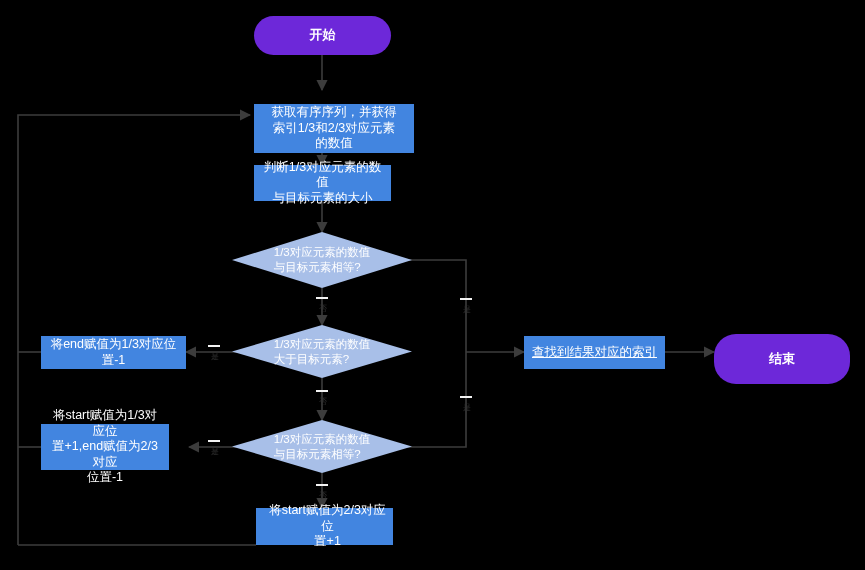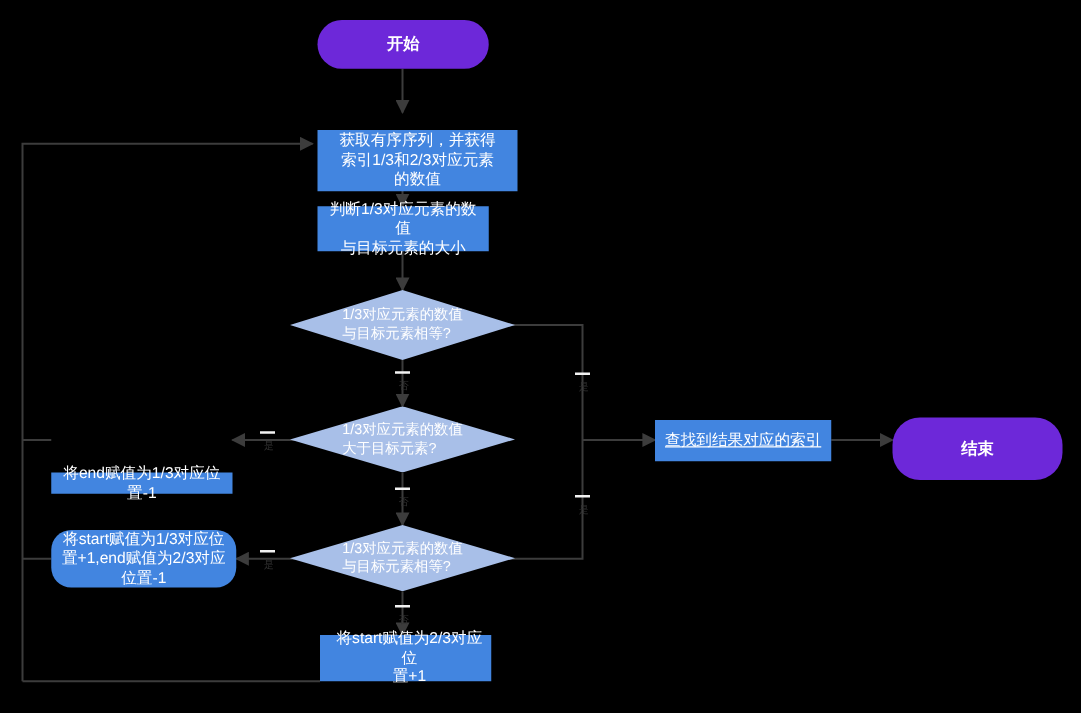--- a/index.html
+++ b/index.html
@@ -152,24 +152,24 @@
     <div class="node-decision-text">1/3对应元素的数值
 大于目标元素?</div>
   </div>
 
   <div class="node-decision-wrap" style="left:232px; top:420px; width:180px; height:53px;">
     <div class="node-decision-shape"></div>
     <div class="node-decision-text">1/3对应元素的数值
 与目标元素相等?</div>
   </div>
 
-  <div class="node node-process" style="left:41px; top:336px; width:145px; height:17px;margin-top:42px;">将end赋值为1/3对应位
+  <div class="node node-process" style="left:41px; top:336px; width:145px; height:33px;">将end赋值为1/3对应位
 置-1</div>
 
-  <div class="node node-process" style="left:41px; top:424px; width:148px; height:46px;border-radius:16px;">将start赋值为1/3对应位
+  <div class="node node-process" style="left:41px; top:424px; width:128px; height:46px;">将start赋值为1/3对应位
 置+1,end赋值为2/3对应
 位置-1</div>
 
   <div class="node node-process" style="left:256px; top:508px; width:137px; height:37px;padding-left:12px;">将start赋值为2/3对应位
 置+1</div>
 
   <div class="node node-process" style="left:524px; top:336px; width:141px; height:33px;text-decoration:underline;">查找到结果对应的索引</div>
 
   <div class="node node-terminal" style="left:714px; top:334px; width:136px; height:50px;">结束</div>
 

